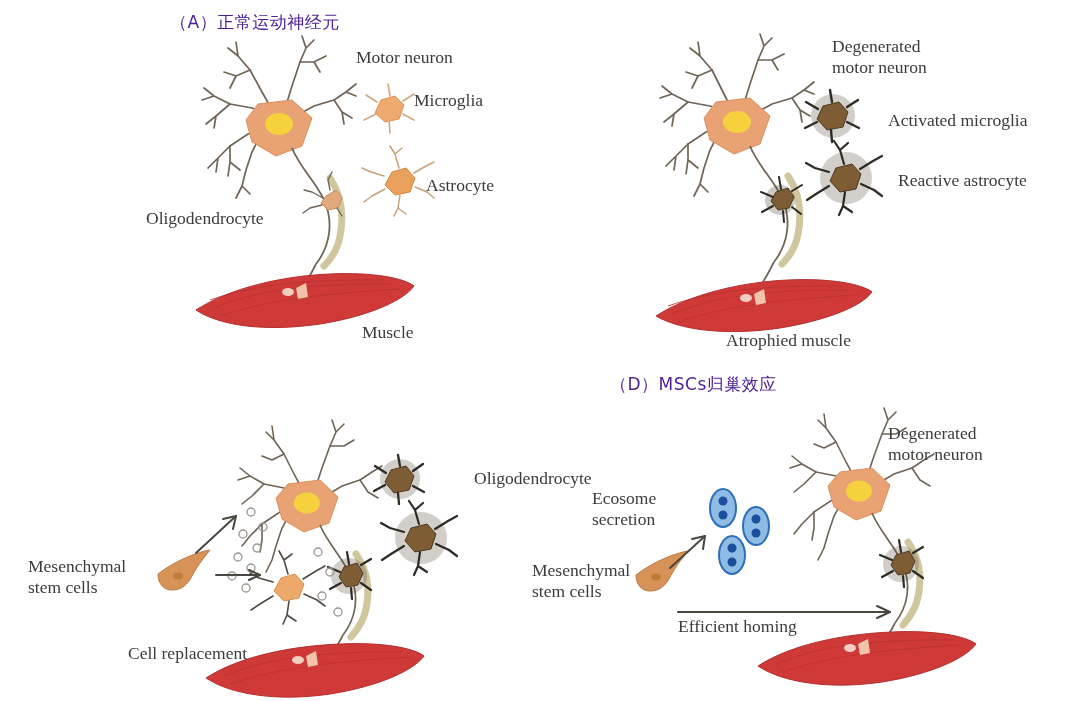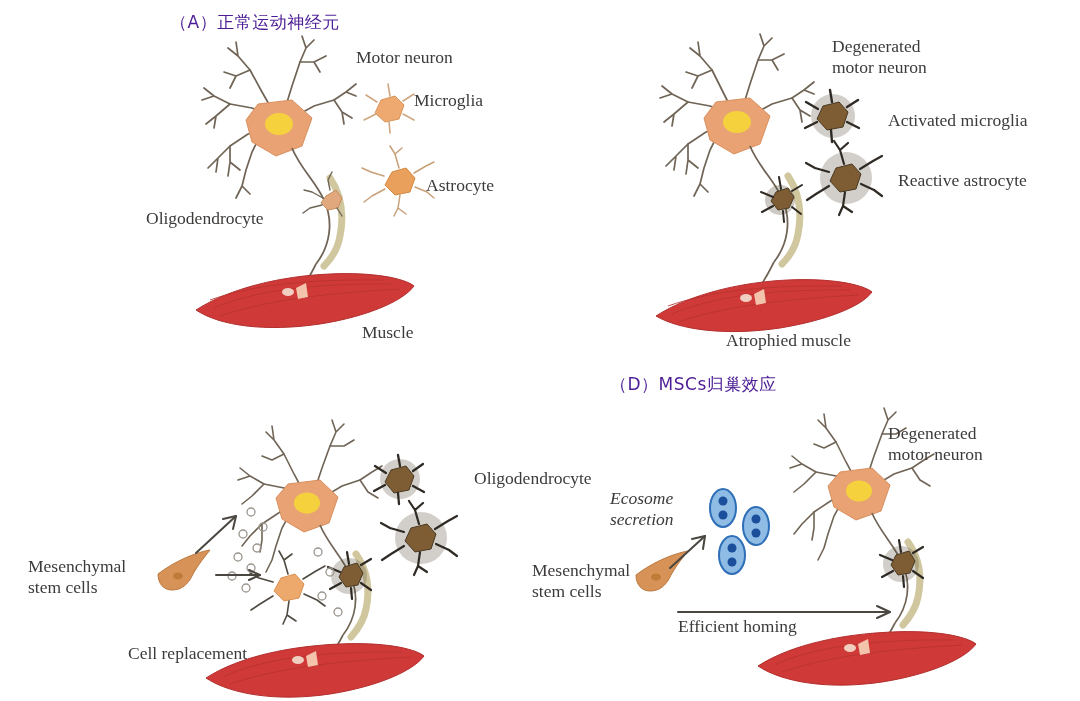--- a/index.html
+++ b/index.html
@@ -385,18 +385,18 @@
     </g>
 
     <g stroke="#4a4640" stroke-width="2" fill="none" stroke-linecap="round">
       <path d="M138,252 L350,252"></path>
       <path d="M350,252 L337,246 M350,252 L337,258"></path>
     </g>
   </svg>
 
   <div class="lbl" style="left:348px;top:63px;">Degenerated
 motor neuron</div>
-  <div class="lbl" style="left:70px;top:128px;font-style:italic;">Ecosome
+  <div class="lbl" style="left:52px;top:128px;">Ecosome
 secretion</div>
   <div class="lbl" style="left:-8px;top:200px;">Mesenchymal
 stem cells</div>
   <div class="lbl" style="left:138px;top:256px;">Efficient homing</div>
 </div>
 
 </body></html>

